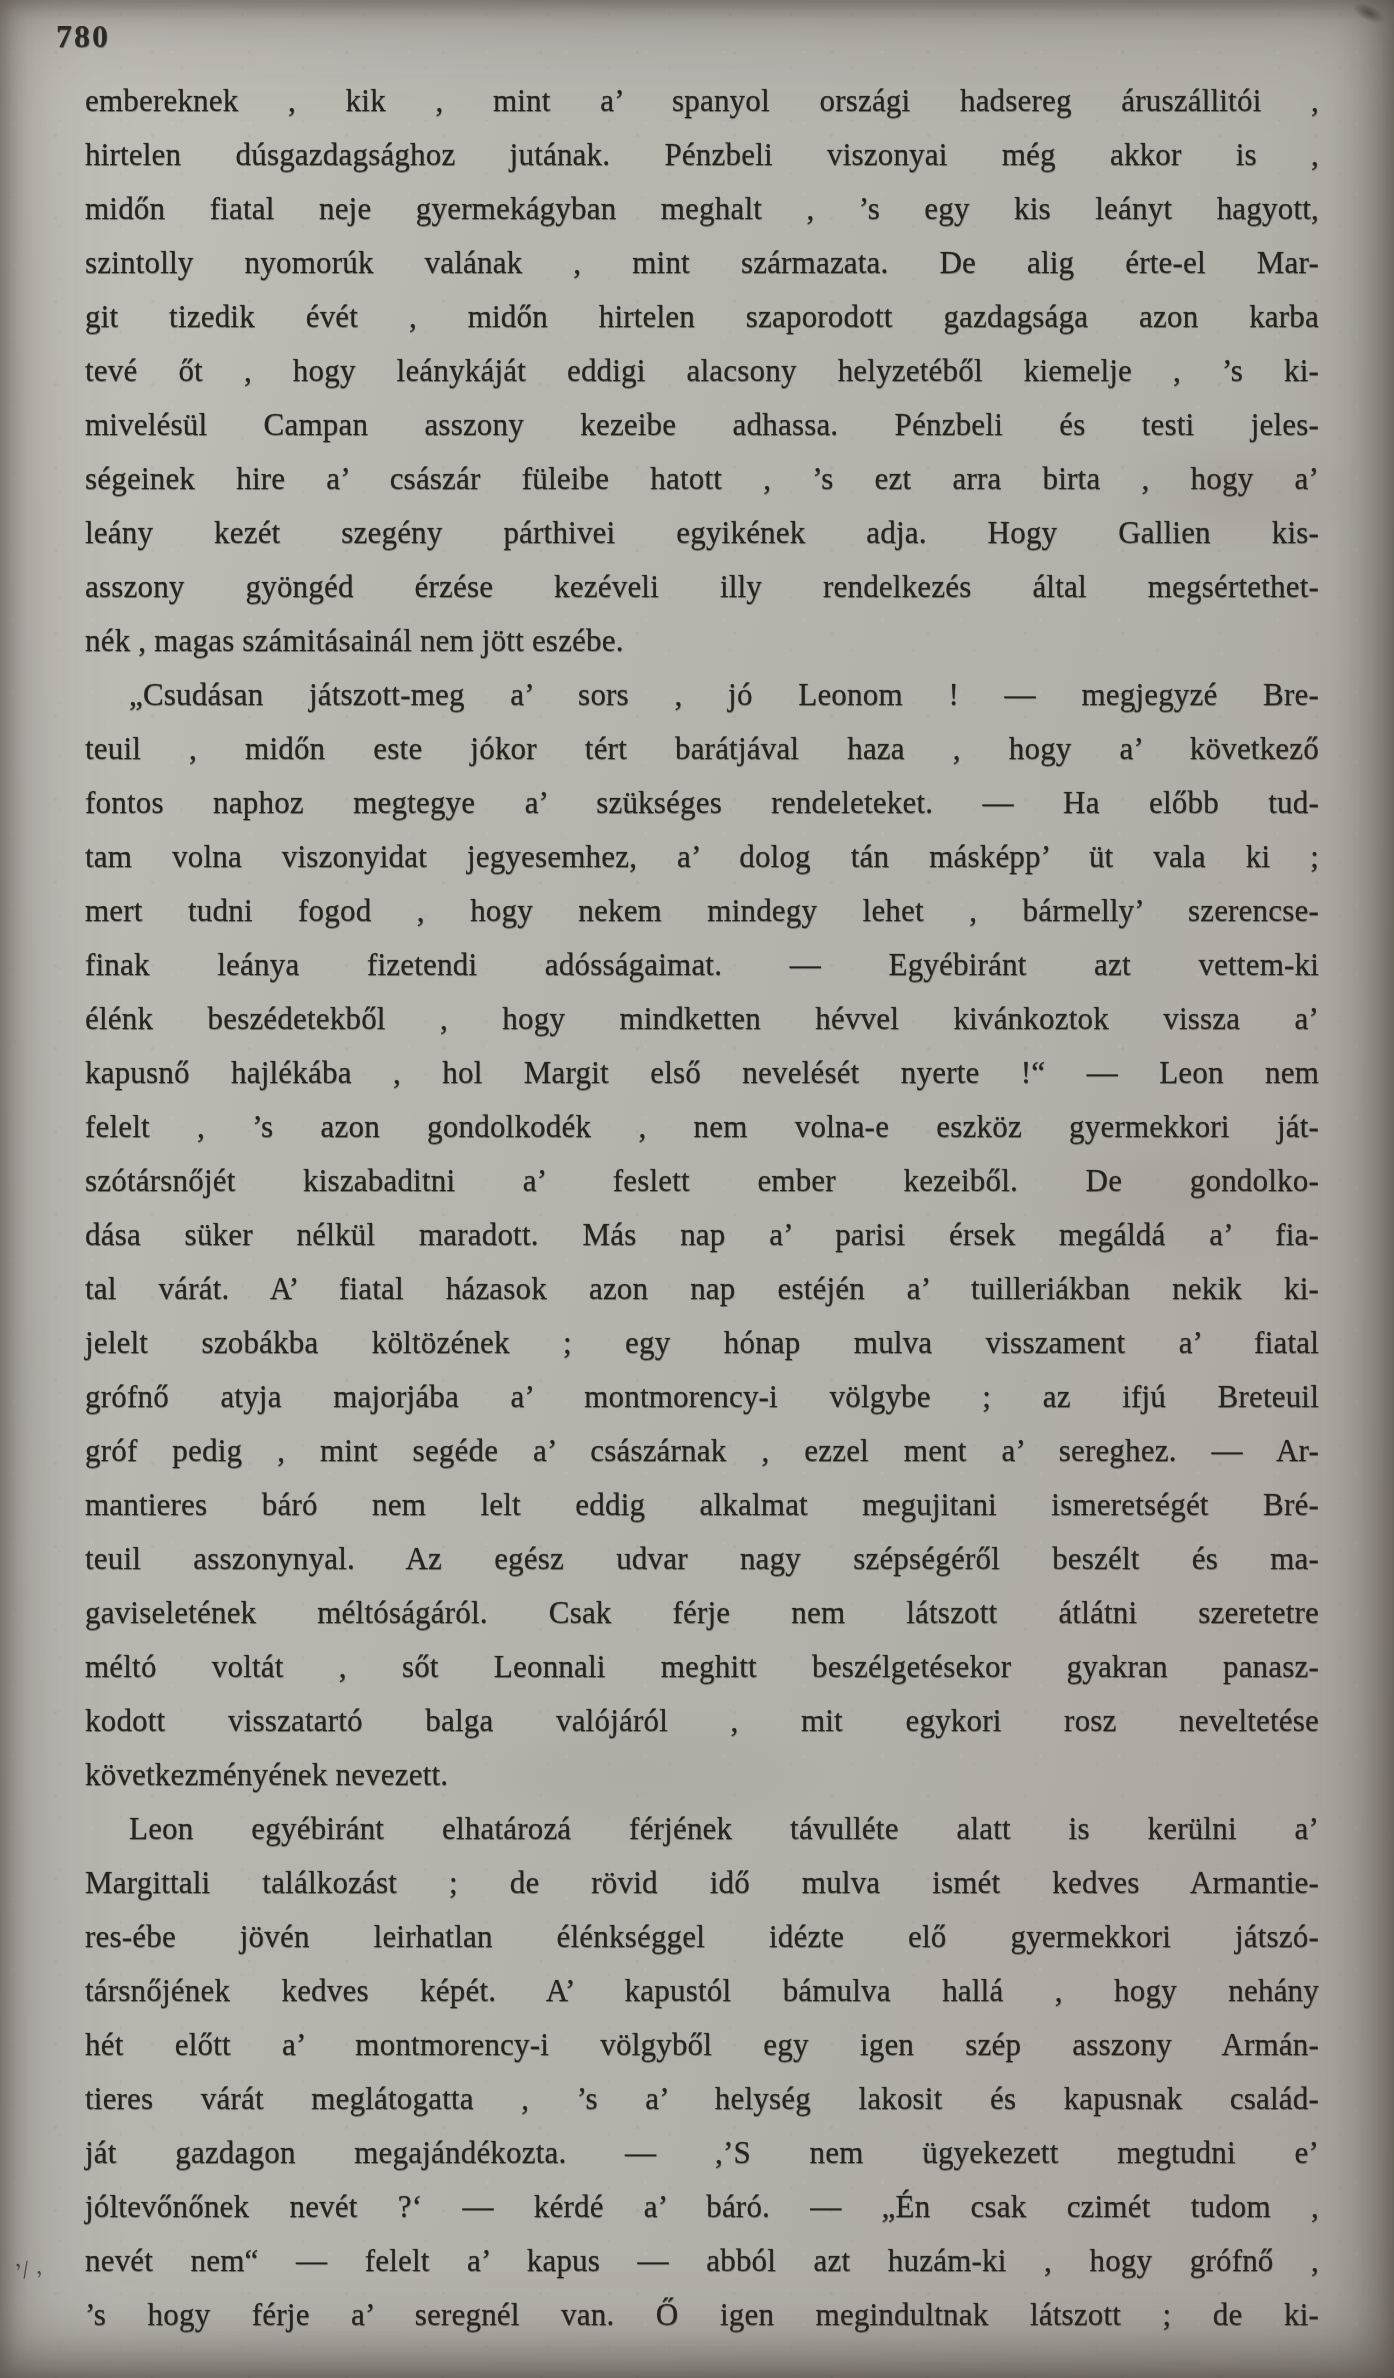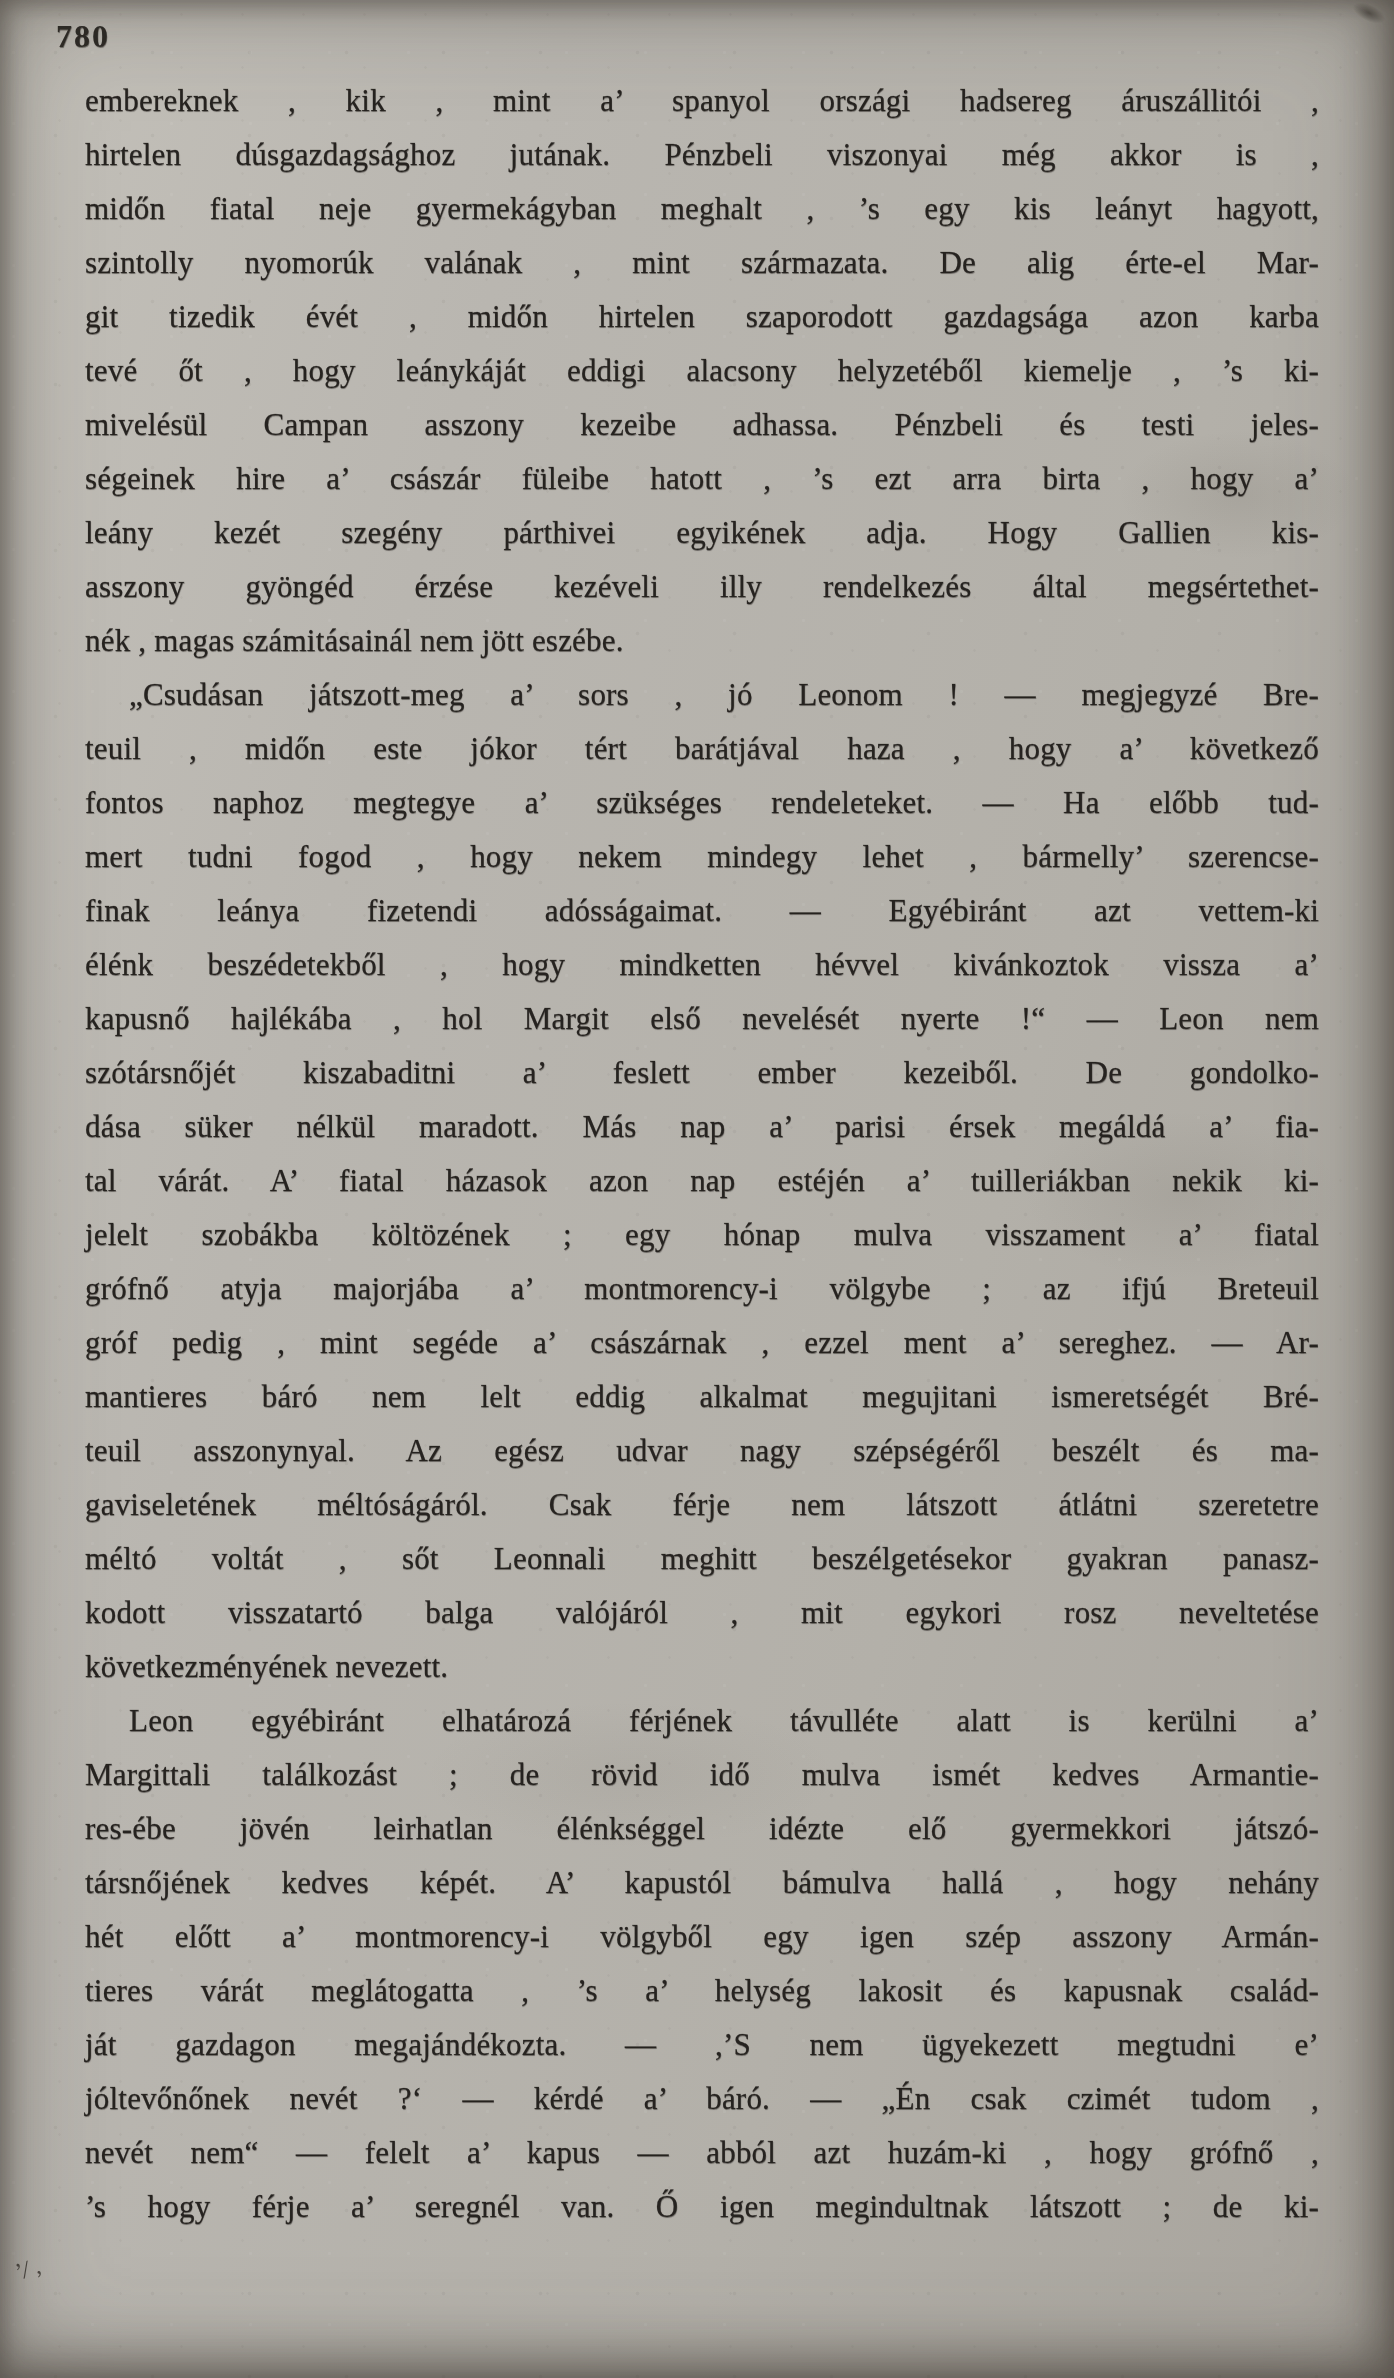--- a/index.html
+++ b/index.html
@@ -113,24 +113,26 @@
     <span class="line">ségeinek hire a’ császár füleibe hatott , ’s ezt arra birta , hogy a’</span>
     <span class="line">leány kezét szegény párthivei egyikének adja. Hogy Gallien kis-</span>
     <span class="line">asszony gyöngéd érzése kezéveli illy rendelkezés által megsértethet-</span>
     <span class="line end">nék , magas számitásainál nem jött eszébe.</span>
   </p>
 
   <p>
     <span class="line ind">„Csudásan játszott-meg a’ sors , jó Leonom ! — megjegyzé Bre-</span>
     <span class="line">teuil , midőn este jókor tért barátjával haza , hogy a’ következő</span>
     <span class="line">fontos naphoz megtegye a’ szükséges rendeleteket. — Ha előbb tud-</span>
+    <span class="line">tam volna viszonyidat jegyesemhez, a’ dolog tán másképp’ üt vala ki ;</span>
     <span class="line">mert tudni fogod , hogy nekem mindegy lehet , bármelly’ szerencse-</span>
     <span class="line">finak leánya fizetendi adósságaimat. — Egyébiránt azt vettem-ki</span>
     <span class="line">élénk beszédetekből , hogy mindketten hévvel kivánkoztok vissza a’</span>
     <span class="line">kapusnő hajlékába , hol Margit első nevelését nyerte !“ — Leon nem</span>
+    <span class="line">felelt , ’s azon gondolkodék , nem volna-e eszköz gyermekkori ját-</span>
     <span class="line">szótársnőjét kiszabaditni a’ feslett ember kezeiből. De gondolko-</span>
     <span class="line">dása süker nélkül maradott. Más nap a’ parisi érsek megáldá a’ fia-</span>
     <span class="line">tal várát. A’ fiatal házasok azon nap estéjén a’ tuilleriákban nekik ki-</span>
     <span class="line">jelelt szobákba költözének ; egy hónap mulva visszament a’ fiatal</span>
     <span class="line">grófnő atyja majorjába a’ montmorency-i völgybe ; az ifjú Breteuil</span>
     <span class="line">gróf pedig , mint segéde a’ császárnak , ezzel ment a’ sereghez. — Ar-</span>
     <span class="line">mantieres báró nem lelt eddig alkalmat megujitani ismeretségét Bré-</span>
     <span class="line">teuil asszonynyal. Az egész udvar nagy szépségéről beszélt és ma-</span>
     <span class="line">gaviseletének méltóságáról. Csak férje nem látszott átlátni szeretetre</span>
     <span class="line">méltó voltát , sőt Leonnali meghitt beszélgetésekor gyakran panasz-</span>

